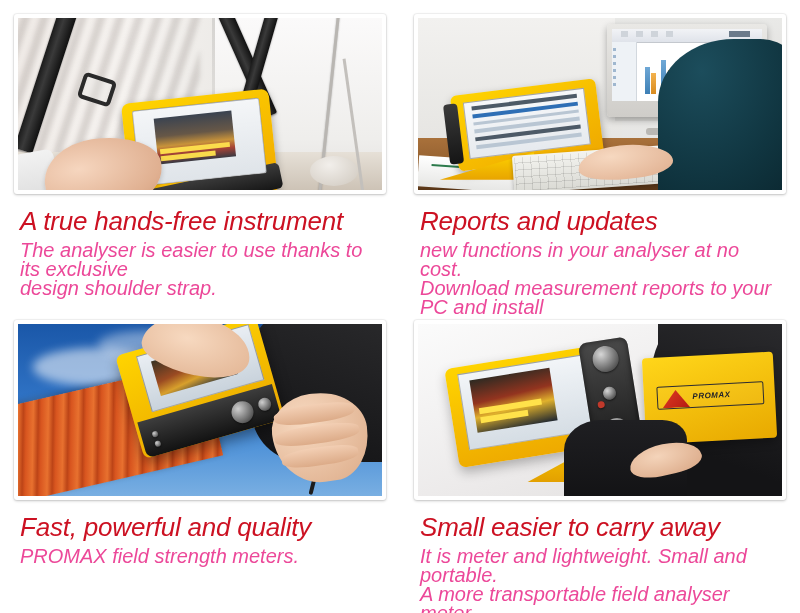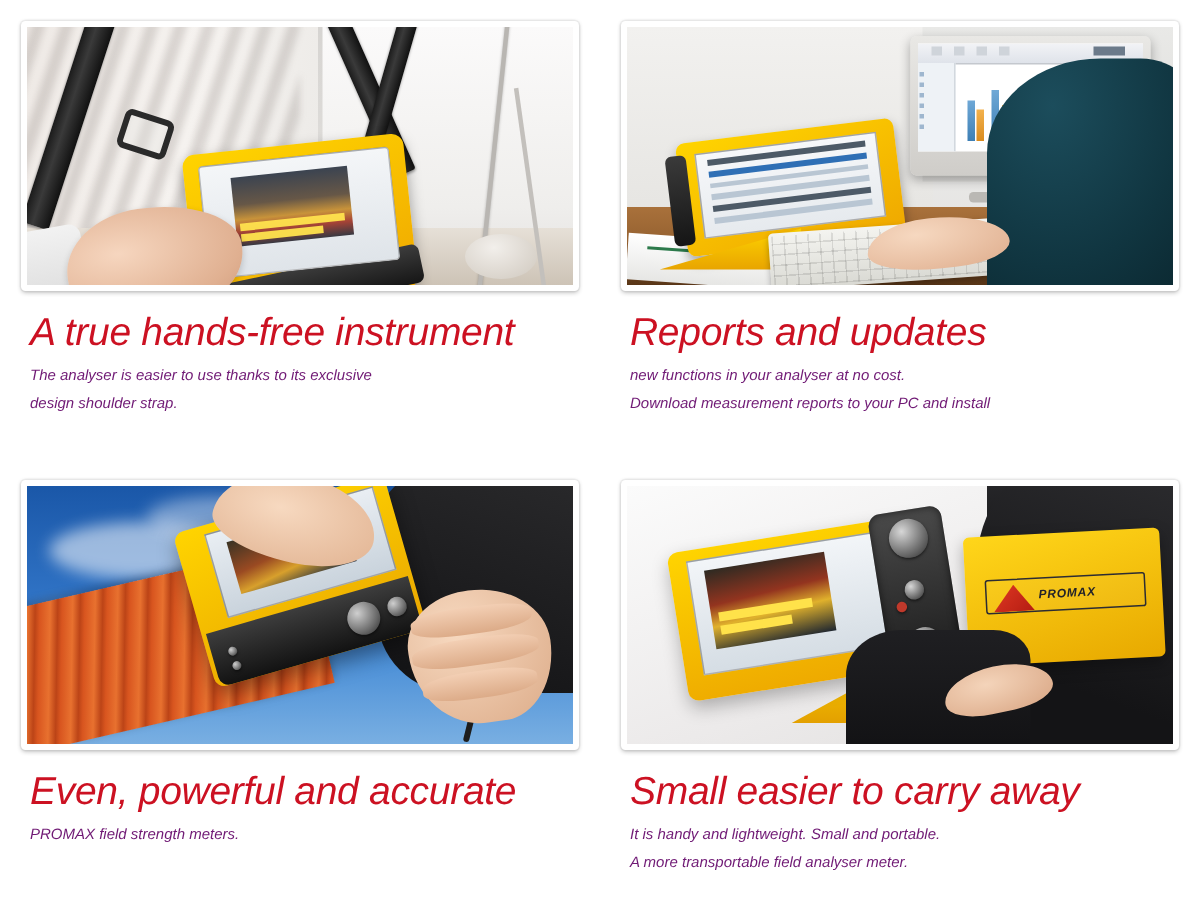--- a/index.html
+++ b/index.html
@@ -46,23 +46,23 @@
   .caption-title {
     margin: 12px 0 0 6px;
     font-size: 26px;
     line-height: 30px;
     font-weight: normal;
     color: #CC1122;
     letter-spacing: -0.2px;
   }
   .caption-body {
     margin: 5px 0 0 6px;
-    font-size: 10px;
+    font-size: 20px;
     line-height: 19px;
-    color: #701a75;
+    color: #ec4899;
     max-width: 368px;
   }
   .caption-body .ln { display: block; }
 
   
   .layer { position: absolute; }
 
   
   .p1-bg {
     inset: 0;
@@ -568,21 +568,21 @@
         </div>
         <div class="layer p3-cable"></div>
         <div class="layer p3-hand1"></div>
         <div class="layer p3-hand2">
           <div class="p3-finger" style="left:4%;top:12%;width:86%;height:20%"></div>
           <div class="p3-finger" style="left:2%;top:36%;width:90%;height:20%"></div>
           <div class="p3-finger" style="left:6%;top:60%;width:82%;height:20%"></div>
         </div>
       </div>
     </div>
-    <div class="caption-title">Even, powerful and accurate</div>
+    <div class="caption-title">Fast, powerful and quality</div>
     <div class="caption-body">
       <span class="ln">PROMAX field strength meters.</span>
     </div>
   </div>
 
   <div class="feature">
     <div class="photo-card">
       <div class="photo">
         <div class="layer p4-bg"></div>
 
@@ -609,18 +609,18 @@
             <div class="p4-logo-tri"></div>
             <div class="p4-logo-text">PROMAX</div>
           </div>
         </div>
         <div class="layer p4-suit2"></div>
         <div class="layer p4-hand"></div>
       </div>
     </div>
     <div class="caption-title">Small easier to carry away</div>
     <div class="caption-body">
-      <span class="ln">It is handy and lightweight. Small and portable.</span>
+      <span class="ln">It is meter and lightweight. Small and portable.</span>
       <span class="ln">A more transportable field analyser meter.</span>
     </div>
   </div>
 
 </div>
 
 </body></html>

